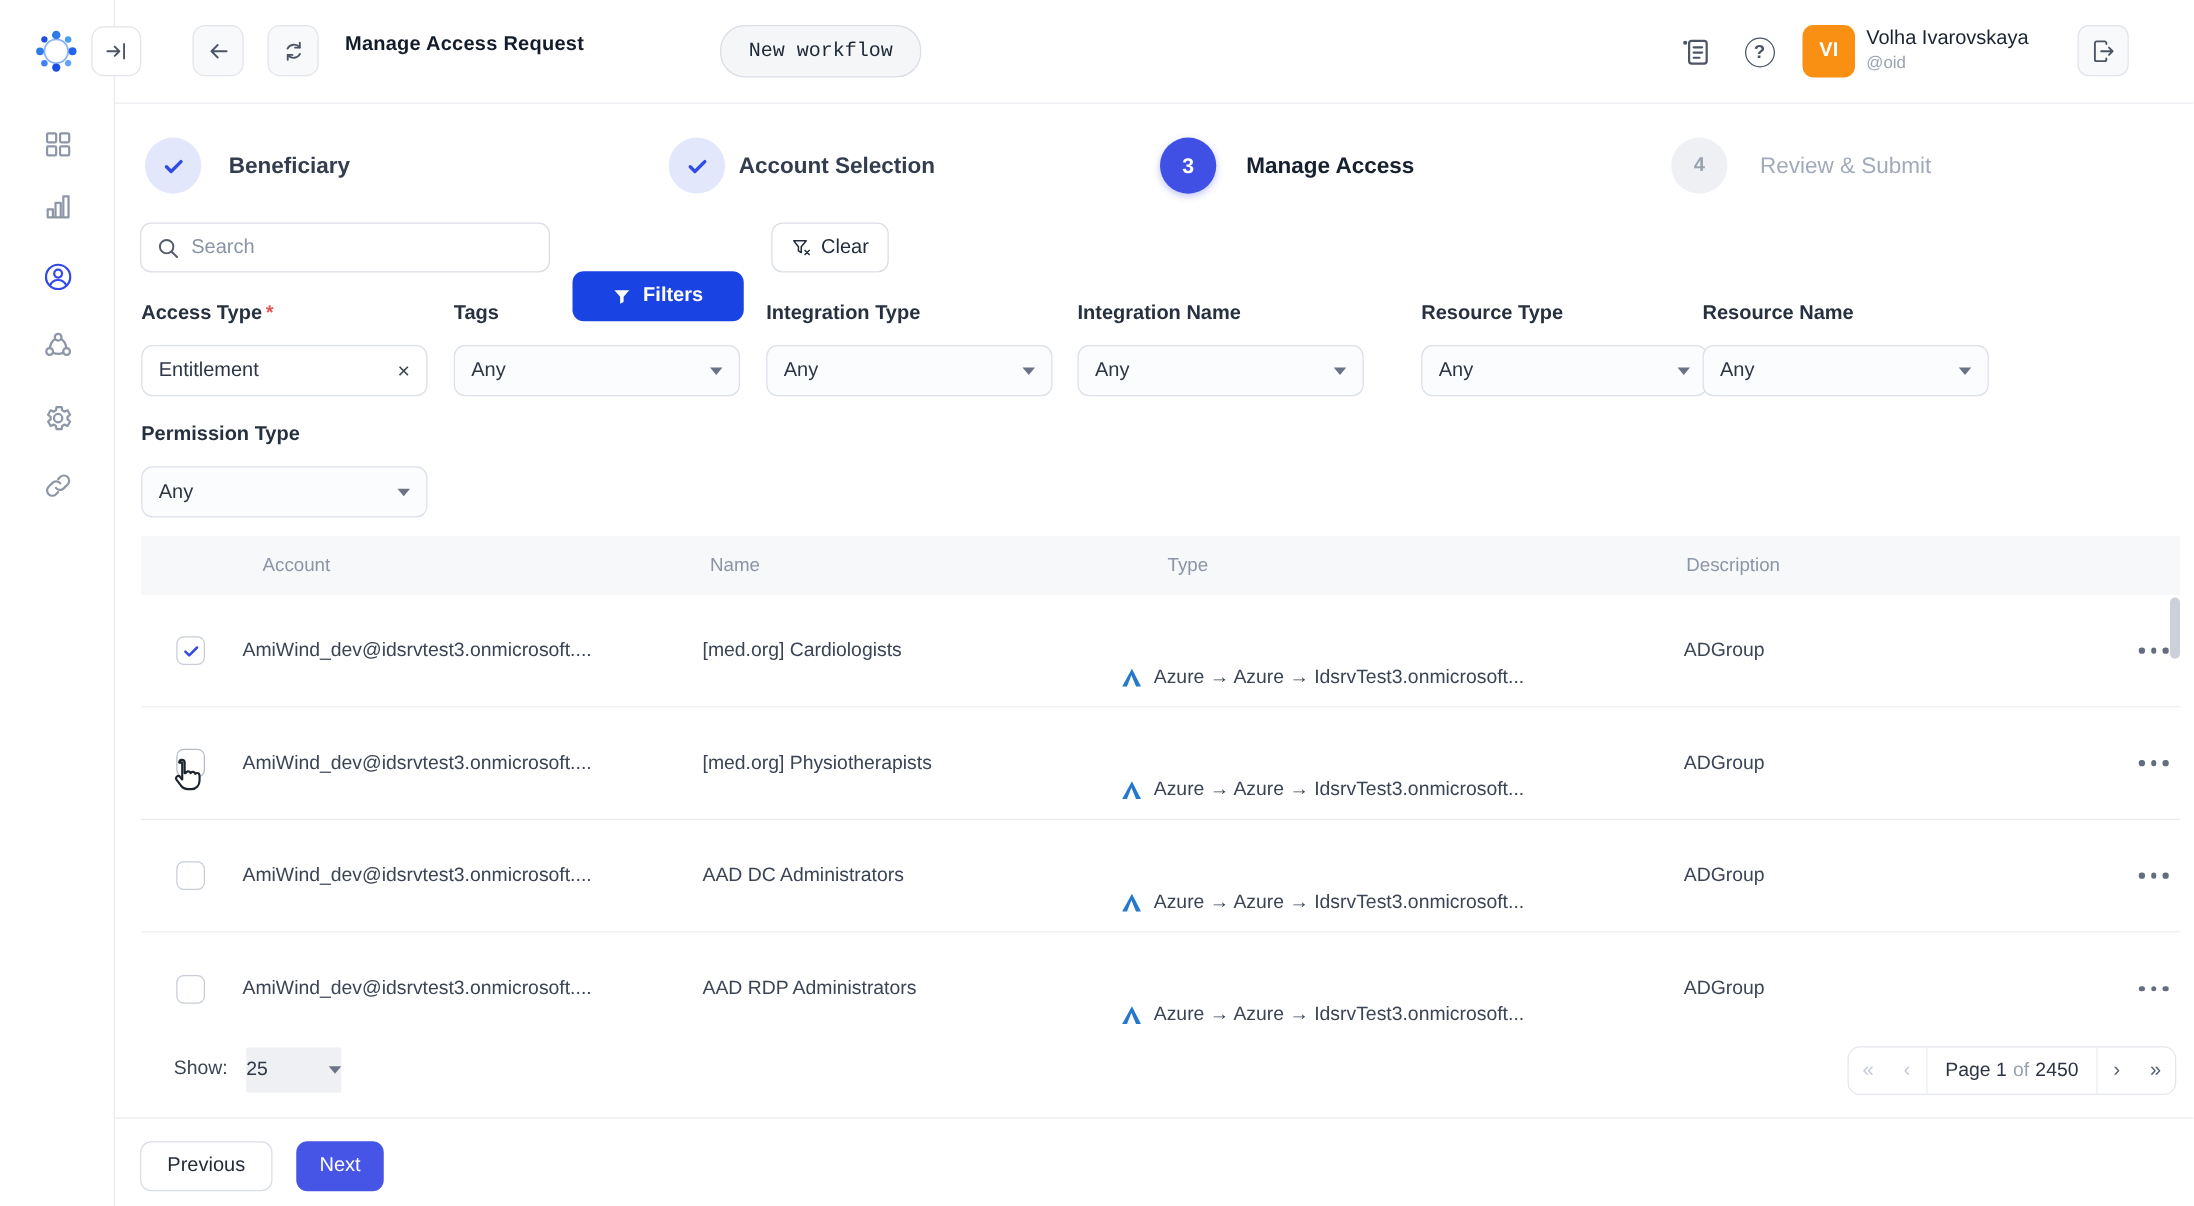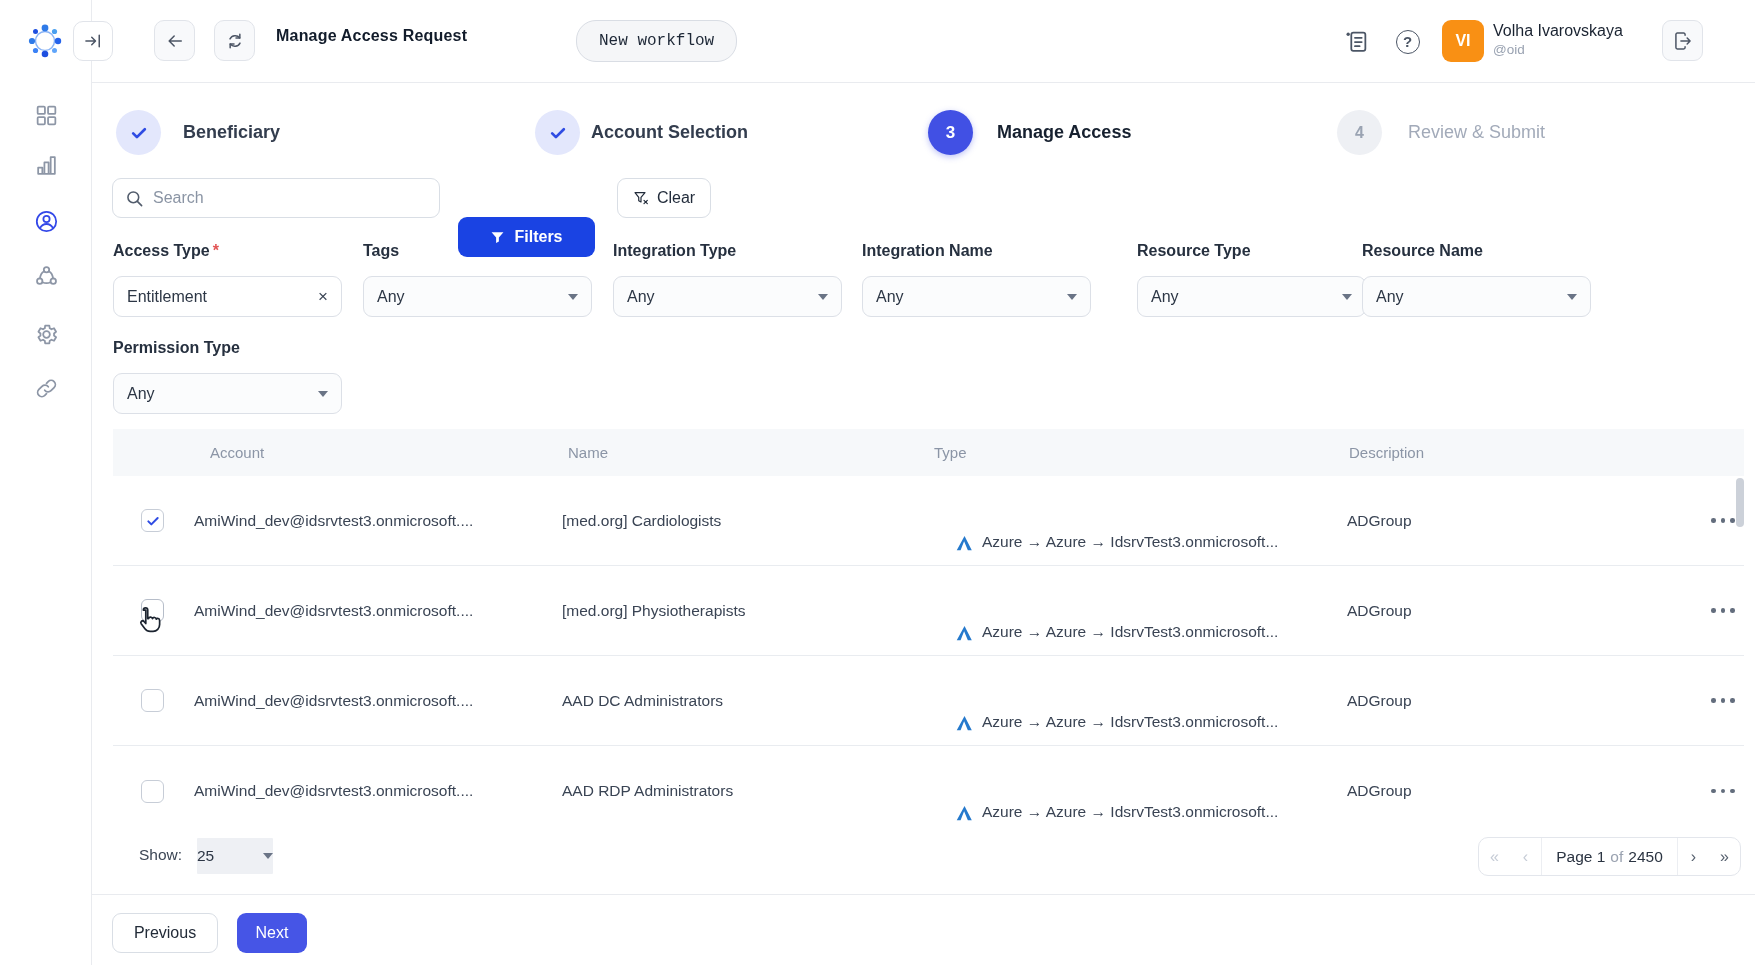--- a/index.html
+++ b/index.html
@@ -67,21 +67,21 @@
   .perm-label { left:113px; top:339px; }
   .perm-field { left:113px; top:373px; }
 
   
   .thead { left:113px; top:429px; width:1631px; height:47px; background:#f6f8fa; display:flex; align-items:center; font-size:15px; color:#8b95a6; }
   .th { position:absolute; }
   .th-account { left:81px;margin-left:16px; } .th-name { left:455px; } .th-type { left:821px; } .th-desc { left:1236px; }
   .trow { left:113px; width:1631px; height:90px; display:flex; align-items:center; font-size:15.5px; color:#3a4454; background:#fff; }
   .trow.bb { border-bottom:1px solid #e9ecf0; }
   .cell { position:absolute; white-space:nowrap; }
-  .c-check { left:28px; } .c-account { left:81px; } .c-name { left:449px; } .c-type { left:842px; display:flex; align-items:flex-end; gap:9px;margin-top:42px; } .c-desc { left:1234px; }
+  .c-check { left:28px; } .c-account { left:81px; } .c-name { left:449px; } .c-type { left:783px; display:flex; align-items:center; gap:9px;margin-top:42px; } .c-desc { left:1234px; }
   .c-dots { left:1593px; width:34px; display:flex; gap:5px; justify-content:center; cursor:pointer; }
   .c-dots i { width:4.5px; height:4.5px; border-radius:50%; background:#636d7d; }
   .checkbox { width:23px; height:23px; border:1.6px solid #c7cdd7; border-radius:6px; background:#fff; display:flex; align-items:center; justify-content:center; cursor:pointer; }
   .checkbox svg { width:16px; height:16px; }
   .azure-ic { width:18px; height:16px; flex:0 0 auto; }
   .scroll-thumb { left:1736px; top:478px; width:8px; height:49px; border-radius:4px; background:#ccd1d9; }
 
   
   .show-label { left:139px; top:846px; font-size:15.5px; color:#3b4554; }
   .size-dd { left:197px; top:838px; width:76px; height:36px; border-radius:1px; background:#eef0f4; display:flex; align-items:center; justify-content:space-between; gap:10px; font-size:15.5px; color:#2c3645; cursor:pointer; }

